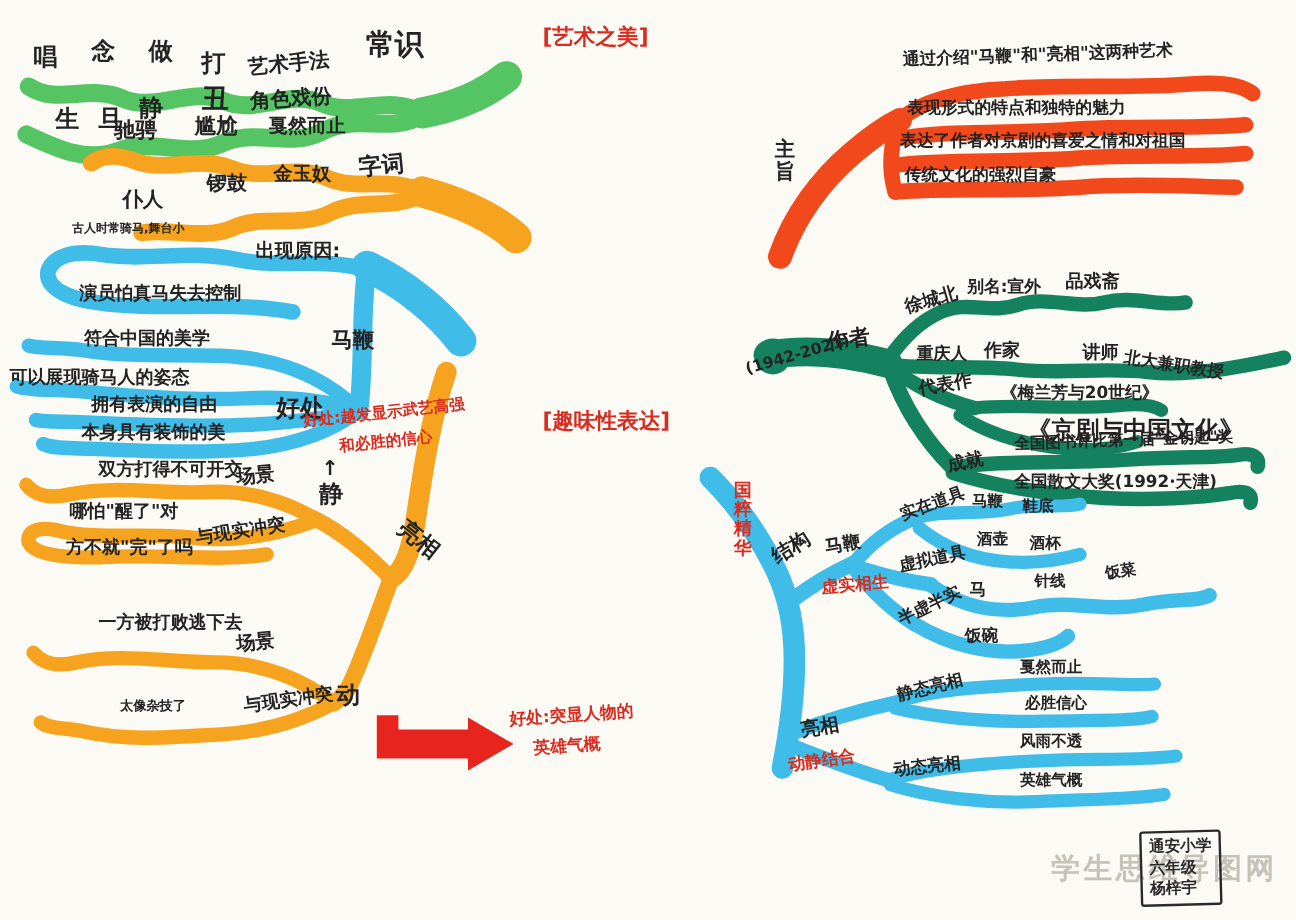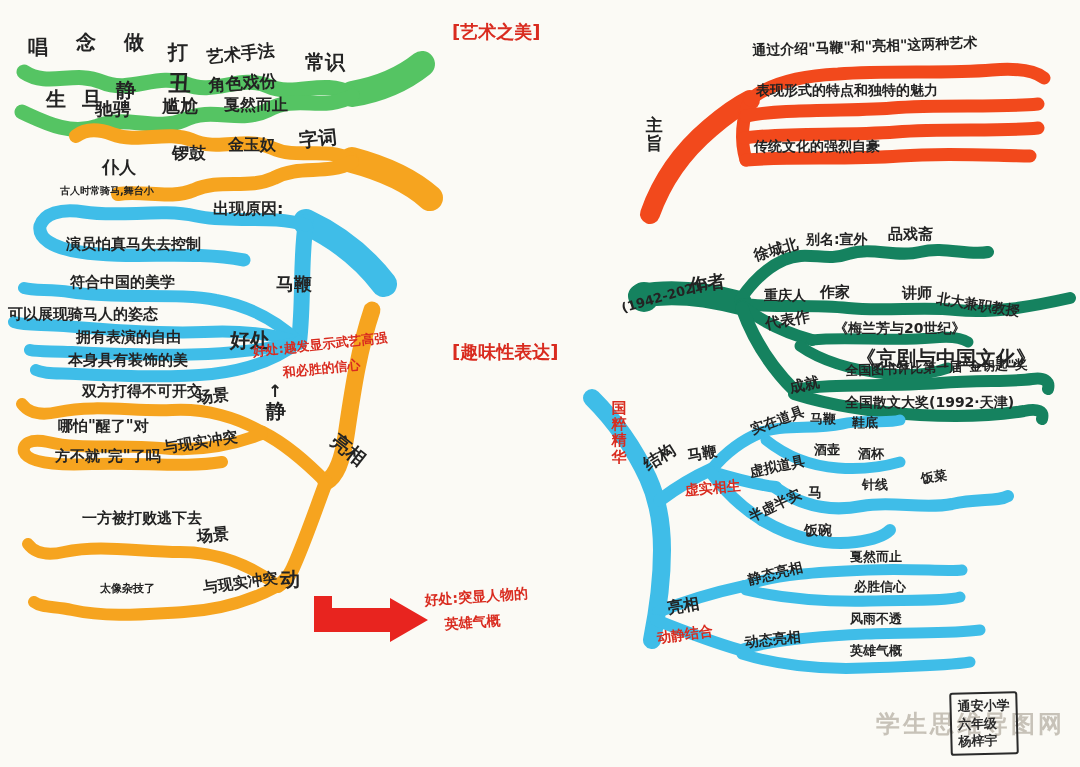--- a/index.html
+++ b/index.html
@@ -96,21 +96,21 @@
       <path d="M656,620 C686,632 712,642 740,650" stroke-width="12"></path>
       <path d="M740,650 C772,640 818,636 866,634 C910,632 952,634 980,630" stroke-width="11"></path>
       <path d="M742,654 C774,664 818,670 864,668 C908,666 946,666 970,662" stroke-width="11"></path>
     </g>
   </svg>
 
   <span class="t red" style="left:452px;top:22px;font-size:18px">[艺术之美]</span>
   <span class="t vert" style="left:644px;top:116px;font-size:17px">主旨</span>
   <span class="t red" style="left:452px;top:342px;font-size:18px">[趣味性表达]</span>
 
-  <span class="t" style="left:305px;top:51px;font-size:20px">常识</span>
+  <span class="t" style="left:305px;top:24px;font-size:24px">常识</span>
   <span class="t" style="left:206px;top:48px;font-size:17px;transform:rotate(-6deg)">艺术手法</span>
   <span class="t" style="left:28px;top:36px;font-size:20px">唱</span>
   <span class="t" style="left:76px;top:31px;font-size:20px">念</span>
   <span class="t" style="left:124px;top:31px;font-size:20px">做</span>
   <span class="t" style="left:168px;top:41px;font-size:20px">打</span>
   <span class="t" style="left:208px;top:76px;font-size:17px;transform:rotate(-4deg)">角色戏份</span>
   <span class="t" style="left:46px;top:88px;font-size:20px">生</span>
   <span class="t" style="left:82px;top:88px;font-size:20px">旦</span>
   <span class="t" style="left:116px;top:79px;font-size:20px">静</span>
   <span class="t" style="left:168px;top:70px;font-size:23px;font-weight:900">丑</span>
@@ -146,20 +146,21 @@
   <span class="t" style="left:280px;top:568px;font-size:20px">动</span>
   <span class="t" style="left:196px;top:528px;font-size:16px;transform:rotate(-6deg)">场景</span>
   <span class="t" style="left:82px;top:510px;font-size:15px">一方被打败逃下去</span>
   <span class="t" style="left:202px;top:580px;font-size:15px;transform:rotate(-8deg)">与现实冲突</span>
   <span class="t" style="left:100px;top:583px;font-size:11px">太像杂技了</span>
   <span class="t red" style="left:424px;top:592px;font-size:14px;transform:rotate(-4deg)">好处:突显人物的</span>
   <span class="t red" style="left:444px;top:616px;font-size:14px;transform:rotate(-4deg)">英雄气概</span>
 
   <span class="t" style="left:752px;top:42px;font-size:14px;transform:rotate(-2deg)">通过介绍"马鞭"和"亮相"这两种艺术</span>
   <span class="t" style="left:756px;top:82px;font-size:14px">表现形式的特点和独特的魅力</span>
+  <span class="t" style="left:750px;top:110px;font-size:14px">表达了作者对京剧的喜爱之情和对祖国</span>
   <span class="t" style="left:754px;top:138px;font-size:14px">传统文化的强烈自豪</span>
 
   <span class="t" style="left:688px;top:276px;font-size:18px;transform:rotate(-8deg)">作者</span>
   <span class="t" style="left:620px;top:302px;font-size:13px;transform:rotate(-16deg)">(1942-2021)</span>
   <span class="t" style="left:752px;top:248px;font-size:15px;transform:rotate(-16deg)">徐城北</span>
   <span class="t" style="left:806px;top:231px;font-size:14px">别名:宣外</span>
   <span class="t" style="left:888px;top:226px;font-size:15px">品戏斋</span>
   <span class="t" style="left:764px;top:287px;font-size:14px">重庆人</span>
   <span class="t" style="left:820px;top:284px;font-size:15px">作家</span>
   <span class="t" style="left:902px;top:285px;font-size:15px">讲师</span>

